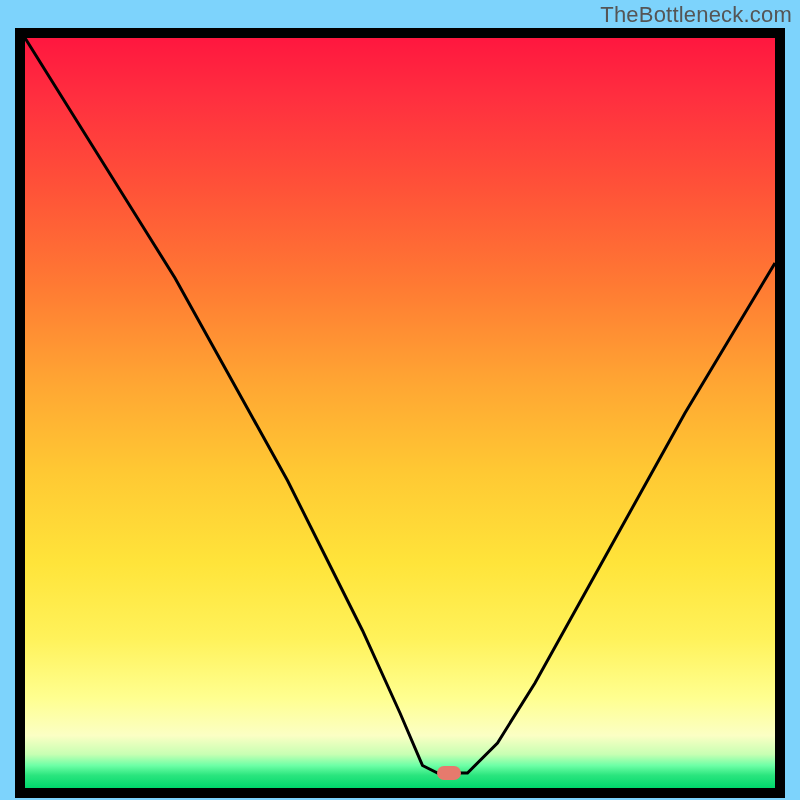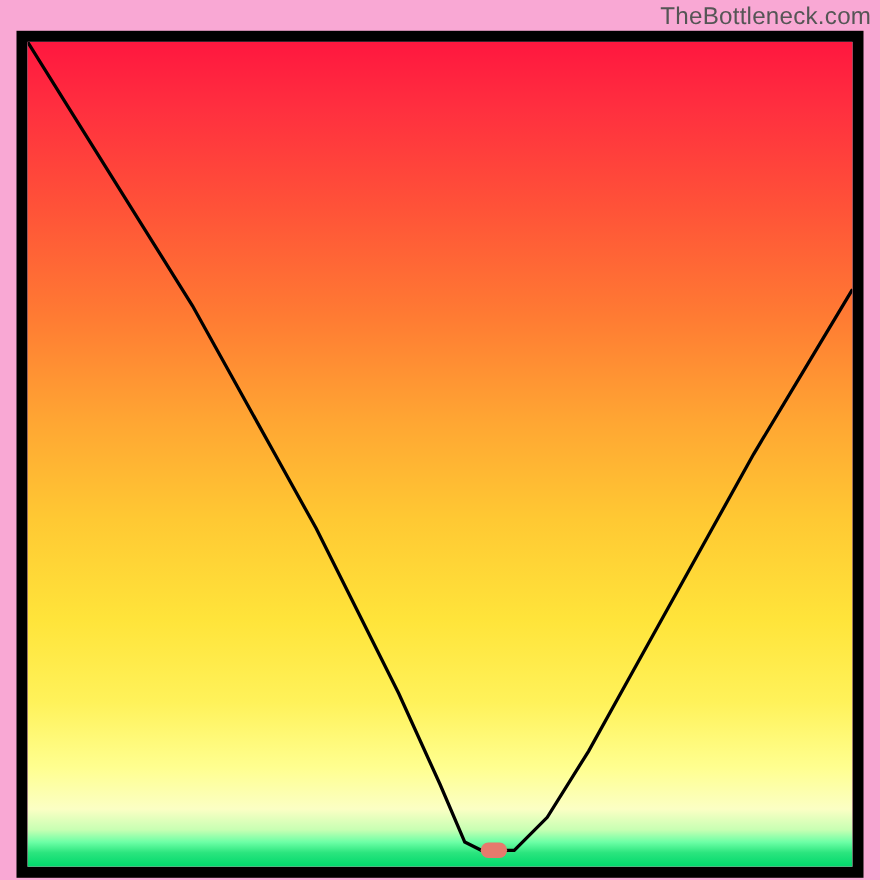--- a/index.html
+++ b/index.html
@@ -5,21 +5,21 @@
   body {
     margin: 0;
     padding: 0;
     background: #ffffff;
     font-family: Arial, Helvetica, sans-serif;
   }
   .container {
     width: 800px;
     height: 800px;
     position: relative;
-    background: #f9a8d4;
+    background: #7dd3fc;
   }
   .watermark {
     position: absolute;
     top: 2px;
     right: 8px;
     color: #555555;
     font-size: 22px;
     font-weight: 500;
     letter-spacing: 0.2px;
     z-index: 3;

